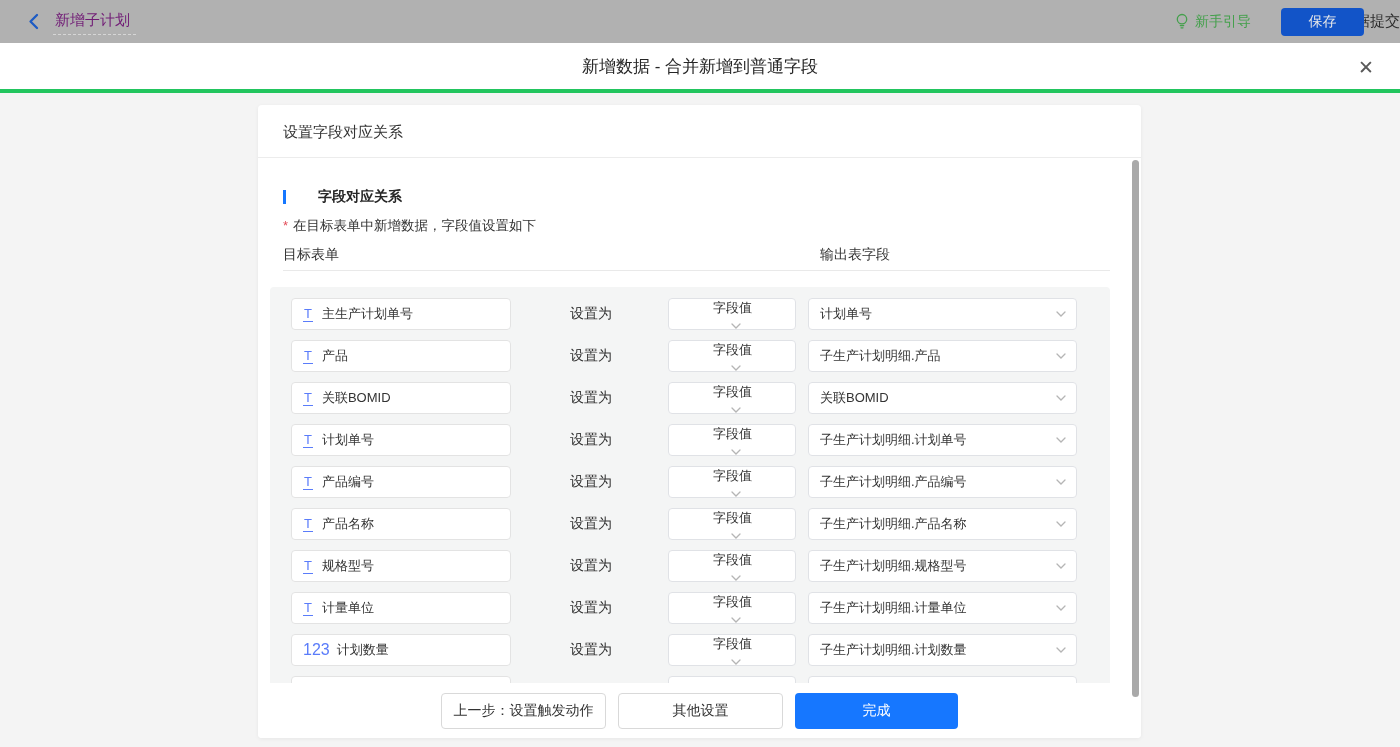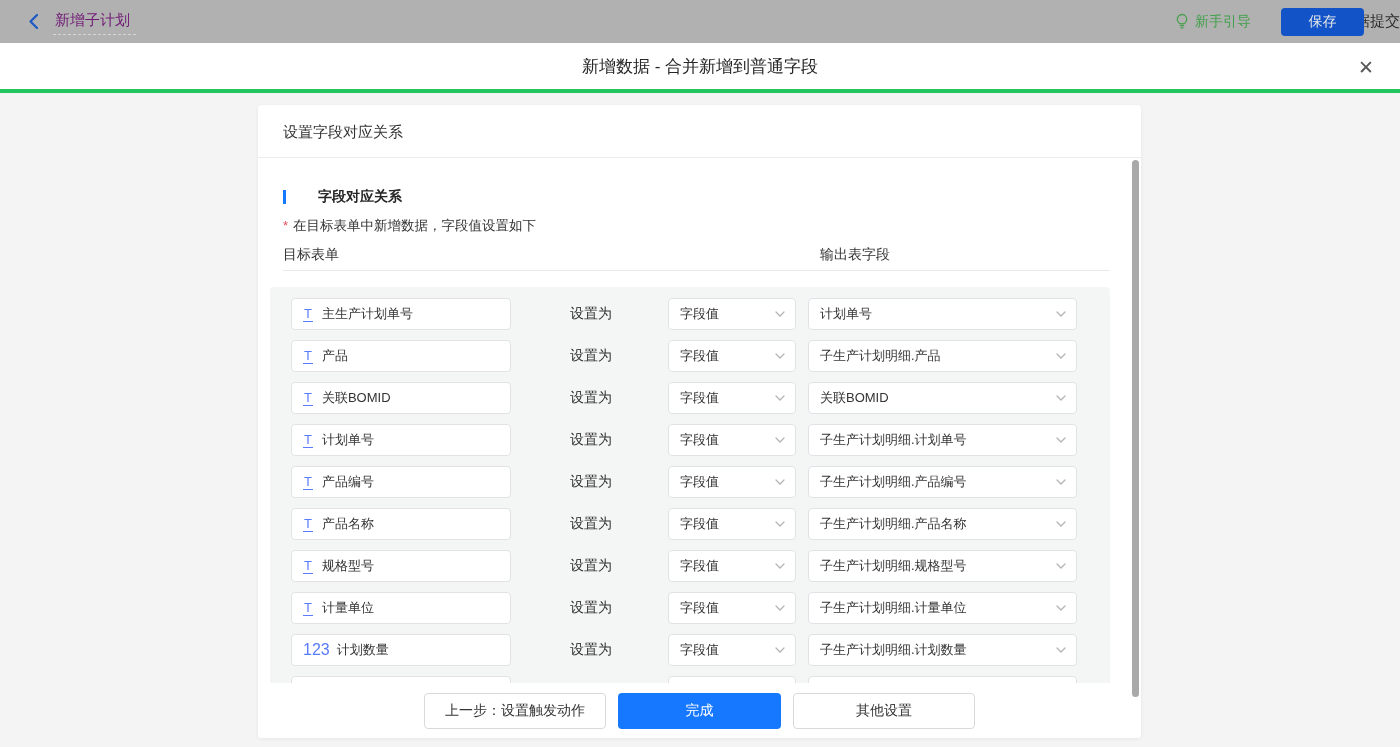--- a/index.html
+++ b/index.html
@@ -61,32 +61,32 @@
     padding-left:11px; cursor:default; }
   .ficon-text { color:#5a7cfa; font-size:13px; line-height:13px;
     border-bottom:1px solid #5a7cfa; margin-right:9px; padding:0 1px 1px 1px; }
   .ficon-num { color:#5a7cfa; font-size:16px; margin-right:7px; letter-spacing:0; }
   .flabel { font-size:13px; color:#333; }
   .set-as { margin-left:59px; width:42px; font-size:14px; color:#333;
     white-space:nowrap; }
   .dd { height:32px; background:#fff; border:1px solid #e0e2e6; border-radius:4px;
     display:flex; align-items:center; justify-content:space-between;
     padding:0 10px 0 11px; cursor:pointer; }
-  .dd-type { margin-left:56px; width:128px; }
+  .dd-type { margin-left:56px; width:128px;flex-direction:column; }
   .dd-output { margin-left:12px; width:269px; }
   .dd-text { font-size:13px; color:#333; white-space:nowrap; overflow:hidden; }
   .chev { flex:none; margin-left:6px; }
 
   
   .card-footer { position:absolute; left:0; bottom:0; width:100%; height:55px;
     background:#fff; border-radius:0 0 4px 4px;
     display:flex; align-items:center; justify-content:center; gap:12px; }
   .btn { height:36px; border-radius:4px; font-size:14px; cursor:pointer;
     font-family:inherit; }
-  .btn-outline { width:182px; background:#fff; border:1px solid #d9d9d9; color:#333; }
+  .btn-outline { width:165px; background:#fff; border:1px solid #d9d9d9; color:#333; }
   .btn-primary { width:163px; background:#1677ff; border:none; color:#fff; }
 
   .scroll-thumb { position:absolute; right:2px; top:55px; width:7px; height:537px;
     background:#a9a9a9; border-radius:4px; cursor:grab; }
 </style>
 </head>
 <body>
 
 <div class="topbar">
   <div class="topbar-left">
@@ -322,19 +322,19 @@
         <div class="field-box"></div>
         <span class="set-as"></span>
         <div class="dd dd-type"></div>
         <div class="dd dd-output"></div>
       </div>
 
     </div>
 
     <div class="card-footer">
       <button class="btn btn-outline">上一步：设置触发动作</button>
+      <button class="btn btn-outline">其他设置</button>
       <button class="btn btn-primary">完成</button>
-      <button class="btn btn-outline">其他设置</button>
     </div>
 
     <div class="scroll-thumb"></div>
   </div>
 </div>
 
 </body></html>

